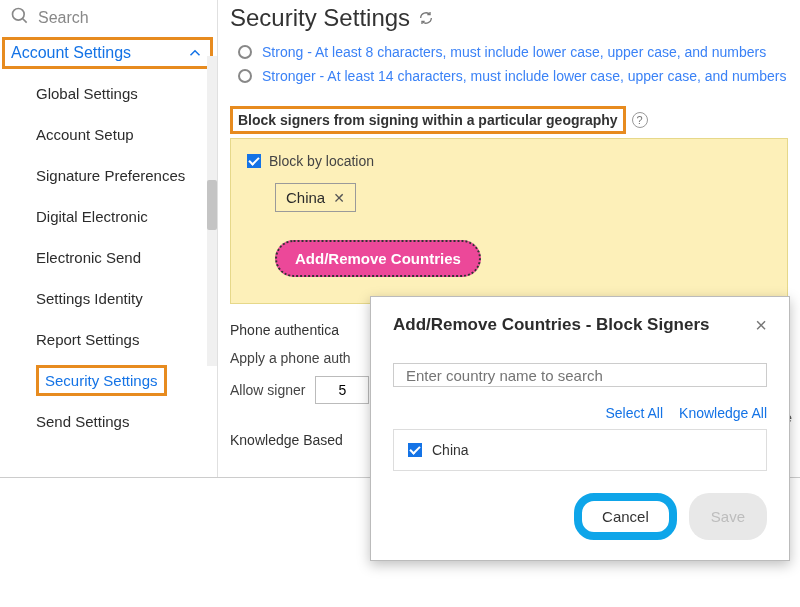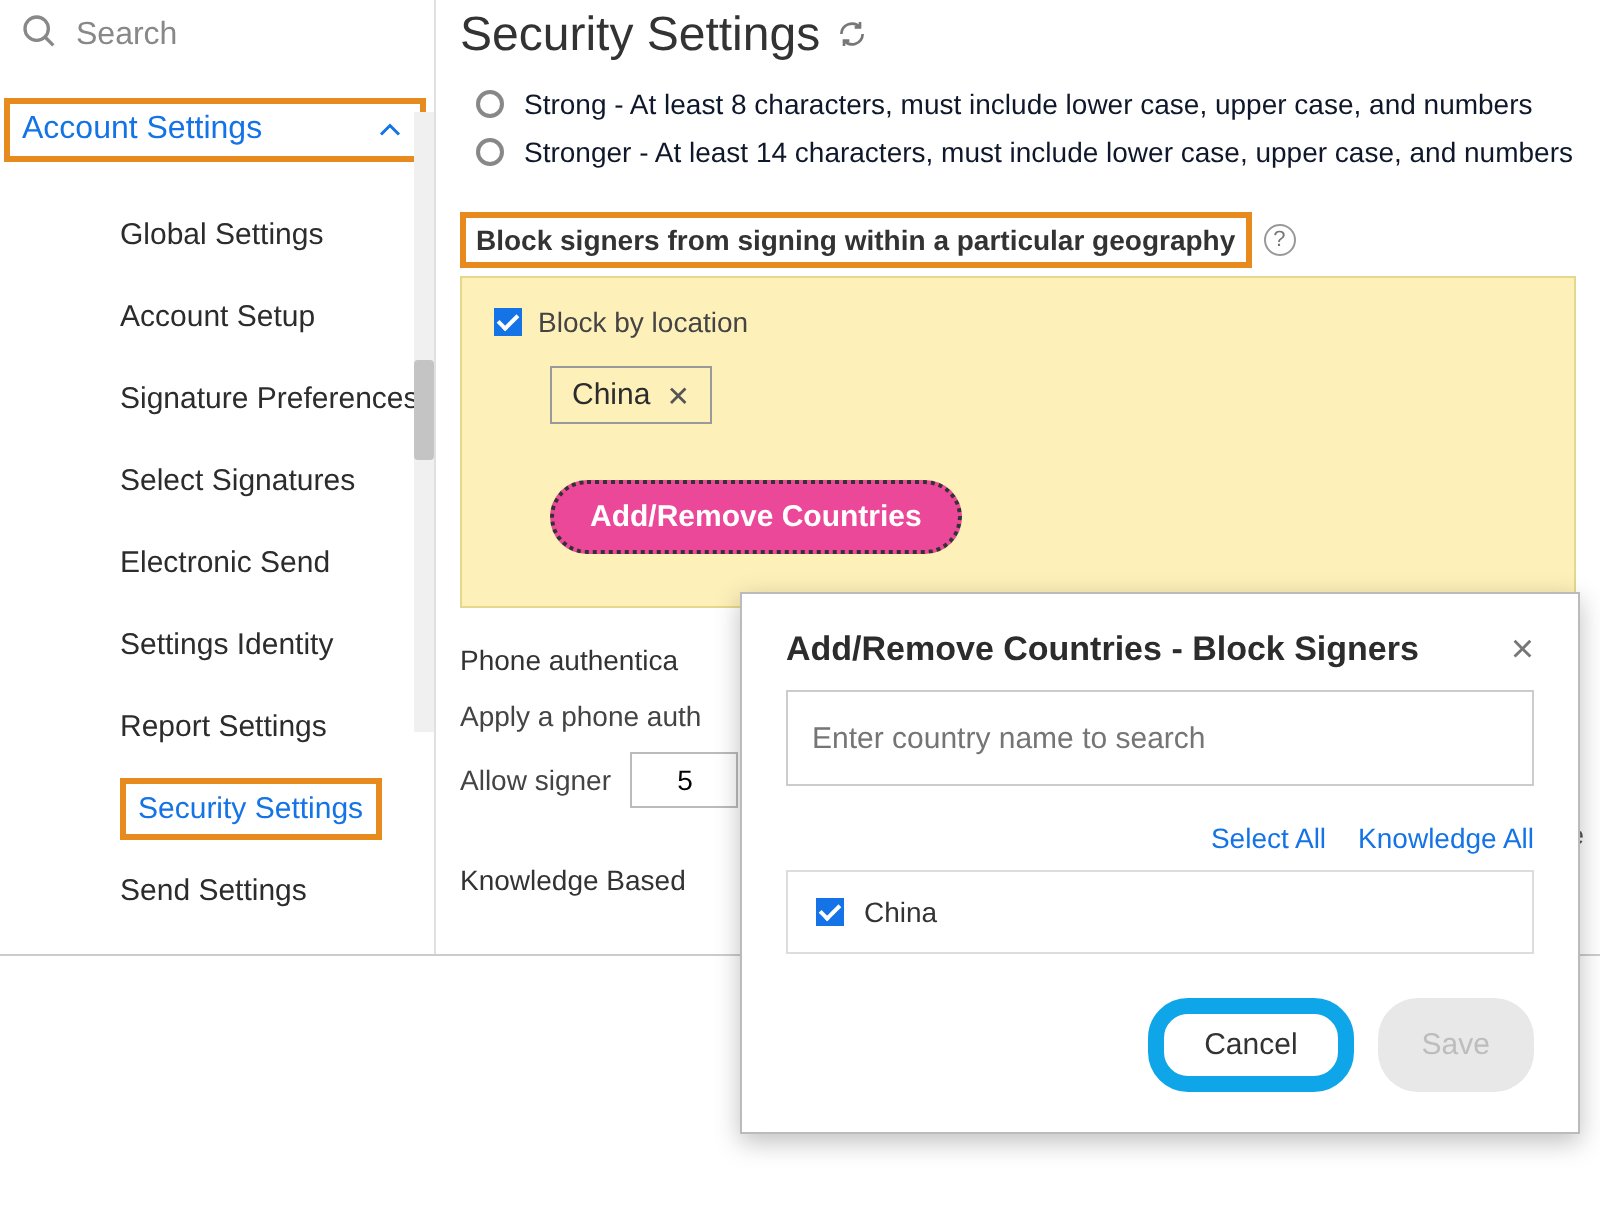--- a/index.html
+++ b/index.html
@@ -1,36 +1,36 @@
 <!DOCTYPE html>
 <html><head>
 <meta charset="utf-8">
 <style>
   * { box-sizing: border-box; margin: 0; padding: 0; }
   body { font-family: -apple-system, BlinkMacSystemFont, "Segoe UI", Arial, sans-serif; font-size: 14px; color: #2c2c2c; background: #fff; width: 800px; height: 607px; overflow: hidden; position: relative; }
   .app { display: flex; height: 478px; border-bottom: 1px solid #ccc; }
   
-  .sidebar { width: 218px; border-right: 1px solid #e0e0e0; display: flex; flex-direction: column; position: relative; gap: 12px; }
+  .sidebar { width: 218px; border-right: 1px solid #e0e0e0; display: flex; flex-direction: column; position: relative; }
   .search-row { display: flex; align-items: center; padding: 6px 10px; gap: 8px; }
   .search-row svg { width: 20px; height: 20px; stroke: #888; }
   .search-text { color: #888; font-size: 16px; }
   .accordion-head { display: flex; align-items: center; justify-content: space-between; padding: 4px 6px; border: 3px solid #e78b1f; margin: 2px 4px 4px 2px; }
   .accordion-head span { color: #1473e6; font-size: 16px; }
   .chevron { width: 18px; height: 18px; stroke: #1473e6; }
-  .nav { list-style: none; margin-left: 24px; }
+  .nav { list-style: none; }
   .nav li { padding: 12px 0 12px 36px; font-size: 15px; color: #2c2c2c; cursor: pointer; }
   .nav li.active { position: relative; }
   .nav li.active span { color: #1473e6; border: 3px solid #e78b1f; padding: 4px 6px; }
   .sb-scroll { position: absolute; right: 0; top: 56px; width: 10px; height: 310px; background: #f0f0f0; }
   .sb-thumb { position: absolute; right: 0; top: 180px; width: 10px; height: 50px; background: #c4c4c4; border-radius: 2px; }
   
   .main { flex: 1; padding: 0 12px; position: relative; overflow: hidden; }
   .page-title { font-size: 24px; font-weight: 400; color: #333; padding: 4px 0 8px; display: flex; align-items: center; gap: 8px; }
   .refresh-icon svg { width: 16px; height: 16px; stroke: #777; }
-  .radio-row { display: flex; align-items: center; gap: 10px; padding: 4px 0 4px 8px; color: #0f172a; font-size: 14px; }
+  .radio-row { display: flex; align-items: center; gap: 10px; padding: 4px 0 4px 8px; color: #3b82f6; font-size: 14px; }
   .radio-dot { width: 14px; height: 14px; border: 2px solid #888; border-radius: 50%; }
   .section-head { margin-top: 18px; display: flex; align-items: center; gap: 6px; }
   .section-head .boxed { border: 3px solid #e78b1f; padding: 3px 5px; font-weight: 600; color: #333; }
   .qmark { width: 16px; height: 16px; border: 1px solid #999; border-radius: 50%; display: inline-flex; align-items: center; justify-content: center; font-size: 11px; color: #777; }
   .yellow-panel { background: #fdf0b9; border: 1px solid #e6d88a; margin-top: 4px; padding: 14px 16px 26px; }
   .check-row { display: flex; align-items: center; gap: 8px; color: #444; }
   .checkbox { width: 14px; height: 14px; background: #1473e6; display: flex; align-items: center; justify-content: center; }
   .checkbox::after { content: ""; width: 4px; height: 8px; border: solid #fff; border-width: 0 2px 2px 0; transform: rotate(45deg); margin-bottom: 2px; }
   .chip-area { margin: 14px 0 0 28px; }
   .chip { display: inline-flex; align-items: center; gap: 8px; border: 1px solid #9a9a9a; padding: 5px 10px; font-size: 15px; }
@@ -42,21 +42,21 @@
   .line-sub { margin-top: 12px; color: #444; font-size: 14px; }
   .inline-row { margin-top: 10px; display: flex; align-items: center; gap: 10px; color: #444; }
   .num-input { width: 54px; height: 28px; border: 1px solid #bbb; text-align: center; font-size: 14px; }
   .trail-text { position: absolute; right: 8px; top: 410px; color: #555; font-size: 13px; }
   .kb-head { margin-top: 28px; font-weight: 500; color: #333; }
   
   .modal { position: absolute; left: 370px; top: 296px; width: 420px; background: #fff; border: 1px solid #bbb; box-shadow: 0 4px 12px rgba(0,0,0,.25); padding: 18px 22px 20px; }
   .modal-head { display: flex; justify-content: space-between; align-items: start; }
   .modal-title { font-size: 17px; font-weight: 600; color: #2c2c2c; }
   .modal-close { font-size: 20px; color: #777; cursor: pointer; line-height: 1; }
-  .modal-search { width: 100%; height: 48px; border: 1px solid #ccc; margin-top: 10px; padding: 0 12px; font-size: 15px; color: #888; }
+  .modal-search { width: 100%; height: 24px; border: 1px solid #ccc; margin-top: 28px; padding: 0 12px; font-size: 15px; color: #888; }
   .select-links { display: flex; justify-content: flex-end; gap: 16px; margin-top: 18px; }
   .select-links a { color: #1473e6; font-size: 14px; text-decoration: none; cursor: pointer; }
   .country-list { border: 1px solid #ddd; margin-top: 8px; padding: 12px 14px; }
   .country-row { display: flex; align-items: center; gap: 10px; font-size: 14px; color: #333; }
   .modal-actions { display: flex; justify-content: flex-end; gap: 12px; margin-top: 22px; }
   .btn-outline { border: 8px solid #0ea5e9; background: #fff; color: #333; border-radius: 20px; padding: 7px 20px; font-size: 15px; cursor: pointer; }
   .btn-disabled { border: none; background: #e8e8e8; color: #bdbdbd; border-radius: 20px; padding: 8px 22px; font-size: 15px; }
 </style>
 </head>
 <body>
@@ -75,21 +75,21 @@
     <div class="accordion-head">
       <span>Account Settings</span>
       <svg class="chevron" viewBox="0 0 24 24" fill="none" stroke-width="2">
           <polyline points="6 15 12 9 18 15"></polyline>
         </svg>
     </div>
     <ul class="nav">
       <li><span>Global Settings</span></li>
       <li><span>Account Setup</span></li>
       <li><span>Signature Preferences</span></li>
-      <li><span>Select Signatures</span></li>
+      <li><span>Digital Electronic</span></li>
       <li><span>Electronic Send</span></li>
       <li><span>Settings Identity</span></li>
       <li><span>Report Settings</span></li>
       <li class="active"><span>Security Settings</span></li>
       <li><span>Send Settings</span></li>
     </ul>
     <div class="sb-scroll"></div>
     <div class="sb-thumb"></div>
   </aside>
 

